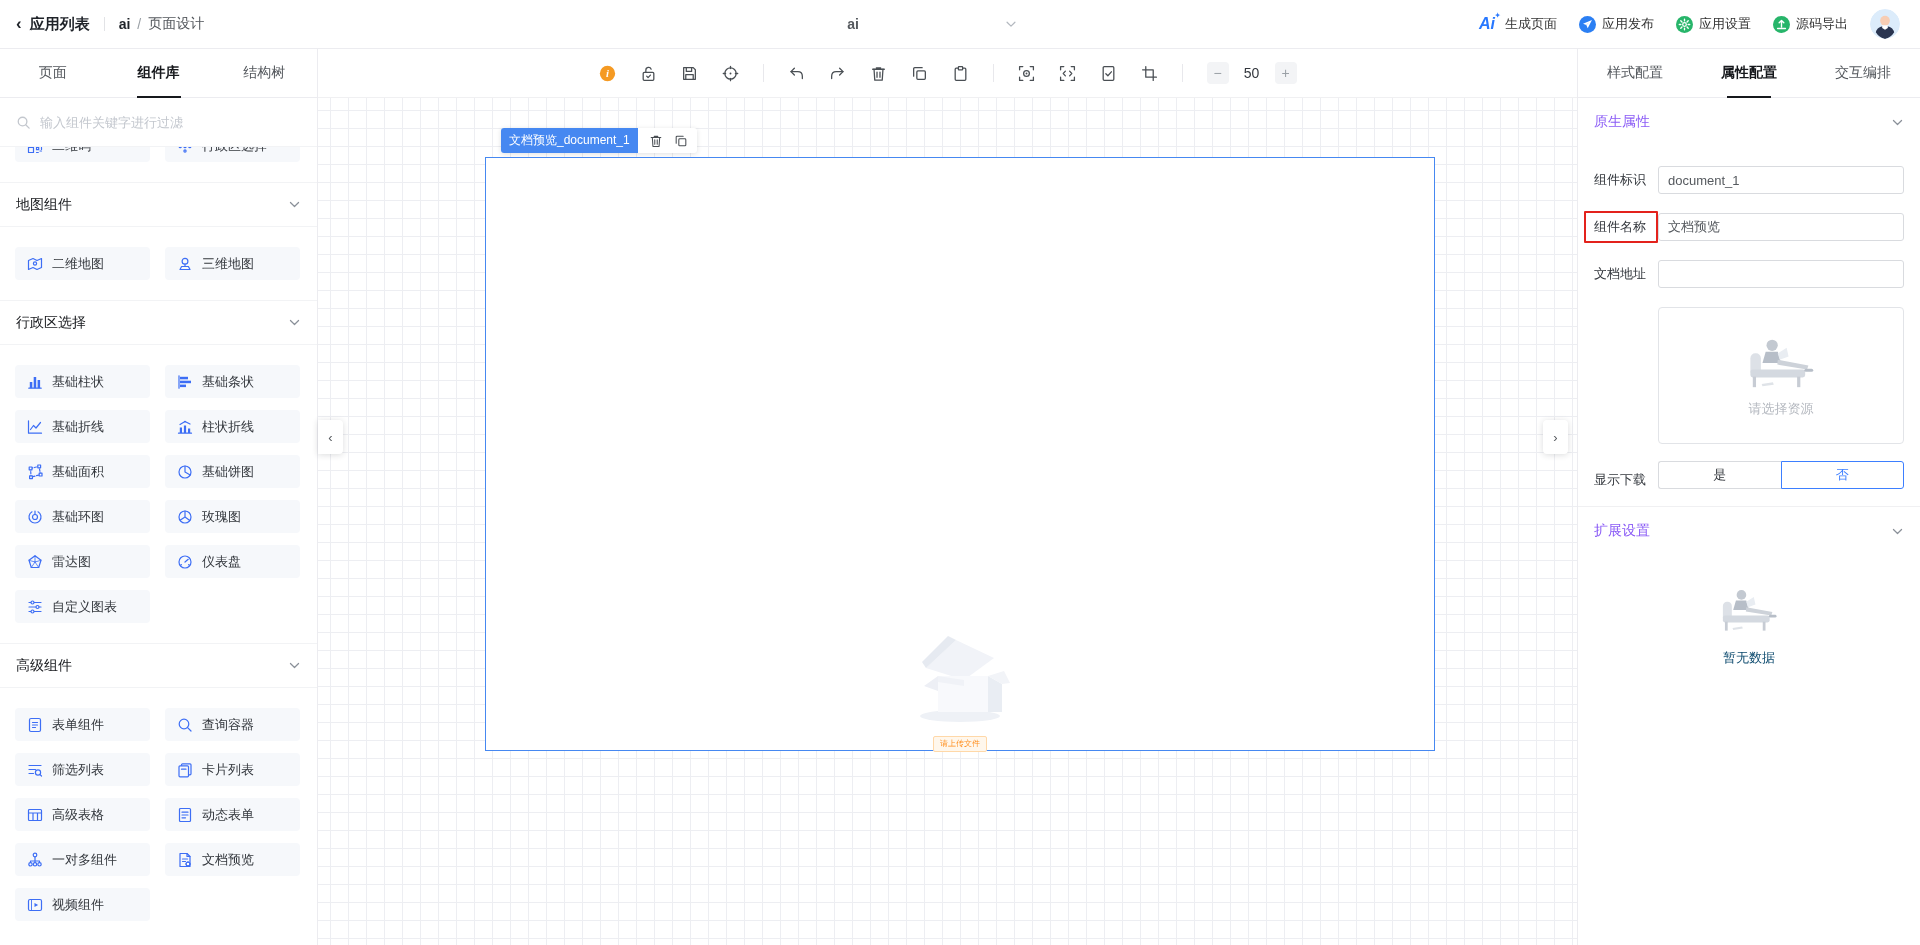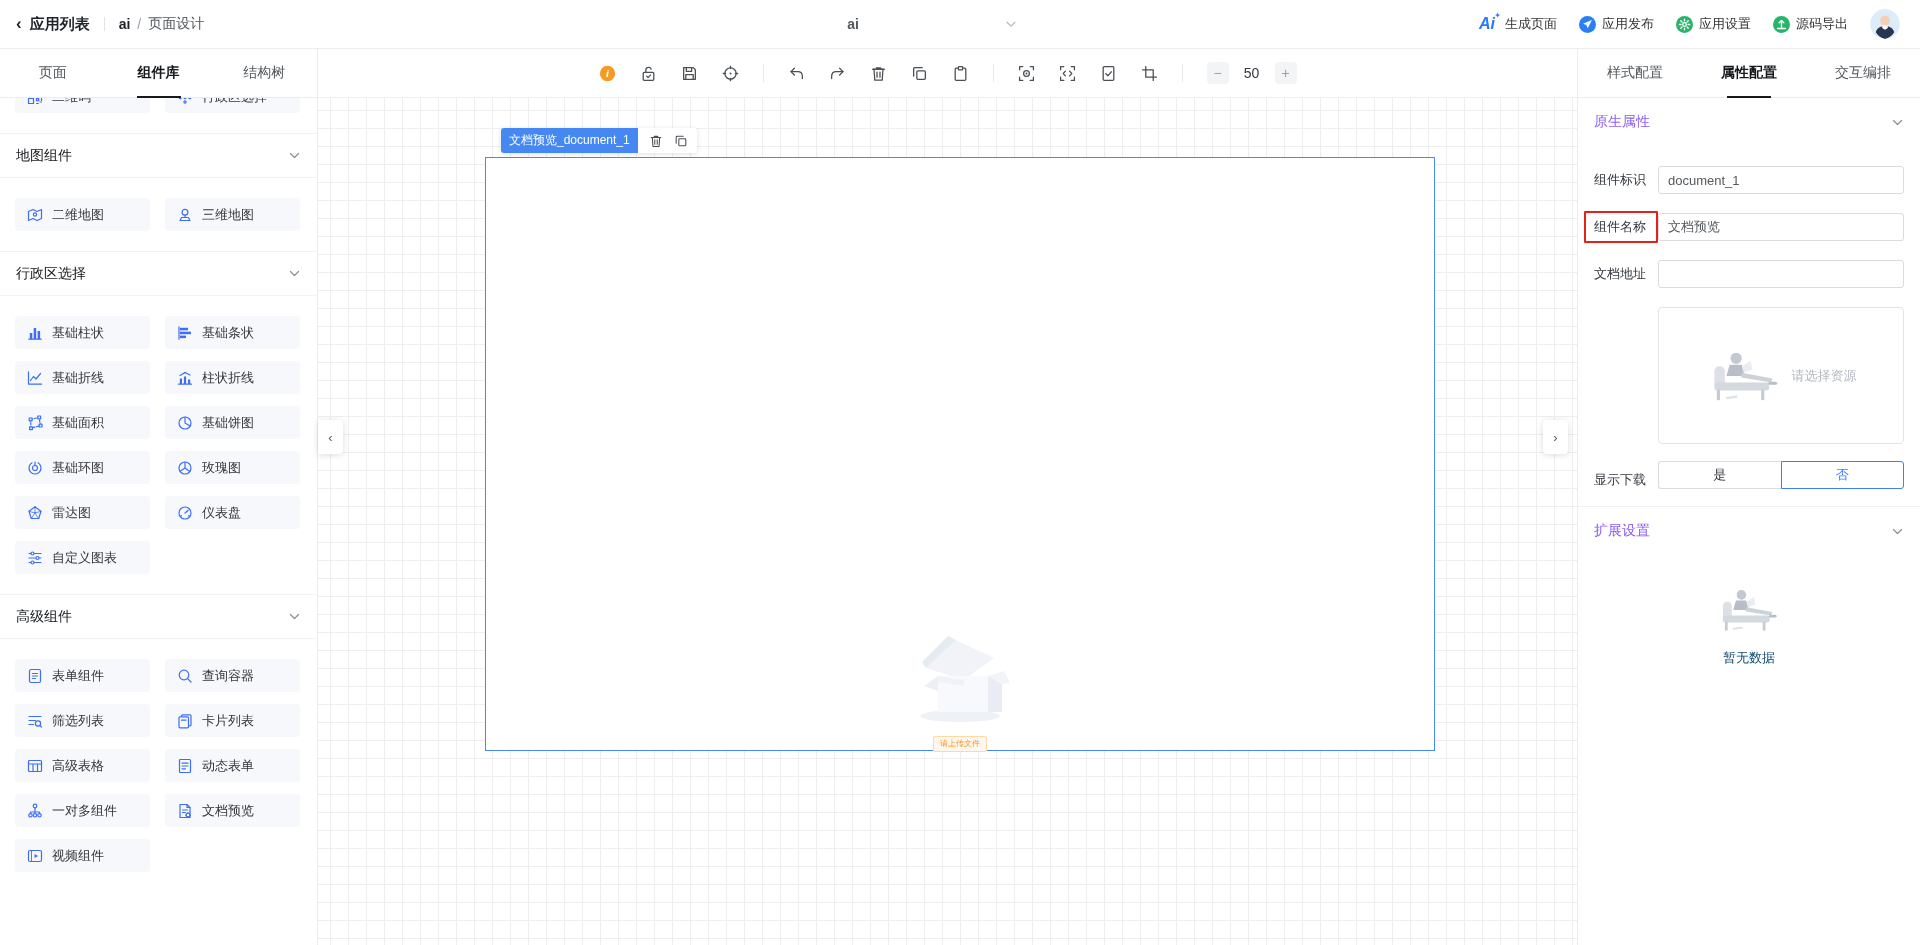--- a/index.html
+++ b/index.html
@@ -75,21 +75,21 @@
   .insp-body { flex:1; padding:0 16px; overflow:hidden; }
   .sec-head { height:48px; display:flex; align-items:center; justify-content:space-between; font-size:14px; font-weight:normal; color:#8b5cf6; cursor:pointer; }
   .sec-head svg { width:13px; height:13px; color:#8a9099; }
   .field-row { display:flex; align-items:center; margin-bottom:19px; position:relative; }
   .first-field { margin-top:20px; }
   .field-label { width:64px; flex:none; font-size:13px; color:#33373d; }
   .field-input { flex:1; height:28px; border:1px solid #d9dbdf; border-radius:3px; padding:0 9px; font-size:13px; color:#55595e; outline:none; background:#fff; font-family:inherit; width:100%; min-width:0; }
   .red-annot { position:absolute; left:-10px; top:50%; transform:translateY(-50%); width:74px; height:32px; border:2px solid; border-radius:1px; pointer-events:none; }
   .resource-row { display:flex; margin-top:10px; }
   .resource-spacer { width:64px; flex:none; }
-  .resource-box { flex:1; height:137px; border:1px solid #e2e4e8; border-radius:4px; display:flex; flex-direction:row; align-items:center; justify-content:center; gap:8px; cursor:pointer; }
+  .resource-box { flex:1; height:137px; border:1px solid #e2e4e8; border-radius:4px; display:flex; flex-direction:column; align-items:center; justify-content:center; gap:8px; cursor:pointer; }
   .resource-box .hint { font-size:13px; color:#b4b8bf; }
   .download-row { display:flex; align-items:flex-end; margin-top:17px; }
   .seg { flex:1; display:flex; height:28px; }
   .seg-btn { flex:1; display:flex; align-items:center; justify-content:center; font-size:13px; color:#33373d; background:#fff; border:1px solid #d9dbdf; cursor:pointer; }
   .seg-btn.first { border-radius:3px 0 0 3px; border-right:none; }
   .seg-btn.last { border-radius:0 3px 3px 0; }
   .seg-btn.selected { border:1px solid; }
   .panel-divider { height:1px; background:#f0f0f2; margin:17px -16px 0; }
   .empty-state { display:flex; flex-direction:column; align-items:center; margin-top:30px; gap:14px; }
   .empty-state .txt { font-size:13px; color:#0c4a6e; }
@@ -165,20 +165,29 @@
 </header>
 
 <div class="body-row">
 
   <aside class="sidebar">
     <div class="tabs3" id="sidebar-tabs">
         <div class="tab3">页面</div>
         <div class="tab3 active">组件库</div>
         <div class="tab3">结构树</div>
       </div>
+    <div class="search-row">
+      <span>
+        <svg viewBox="0 0 16 16" fill="none" stroke="currentColor" stroke-width="1.4" stroke-linecap="round">
+            <circle cx="7" cy="7" r="4.6"></circle>
+            <path d="M10.6 10.6L14 14"></path>
+          </svg>
+      </span>
+      <input class="search-input" placeholder="输入组件关键字进行过滤" style="">
+    </div>
     <div class="component-list" id="component-list">
         <div class="items-grid grid-partial">
           <div class="comp-item">
             <span>
               <svg viewBox="0 0 16 16" fill="none" stroke="currentColor" stroke-width="1.2" stroke-linecap="round" stroke-linejoin="round">
                 <rect x="1.5" y="1.5" width="5" height="5"></rect>
                 <rect x="9.5" y="1.5" width="5" height="5"></rect>
                 <rect x="1.5" y="9.5" width="5" height="5"></rect>
                 <path d="M9.5 9.5h2.2v2.2H9.5zM13 13h1.5M9.5 14.5h1.8M14.5 9.5v2"></path>
               </svg>

